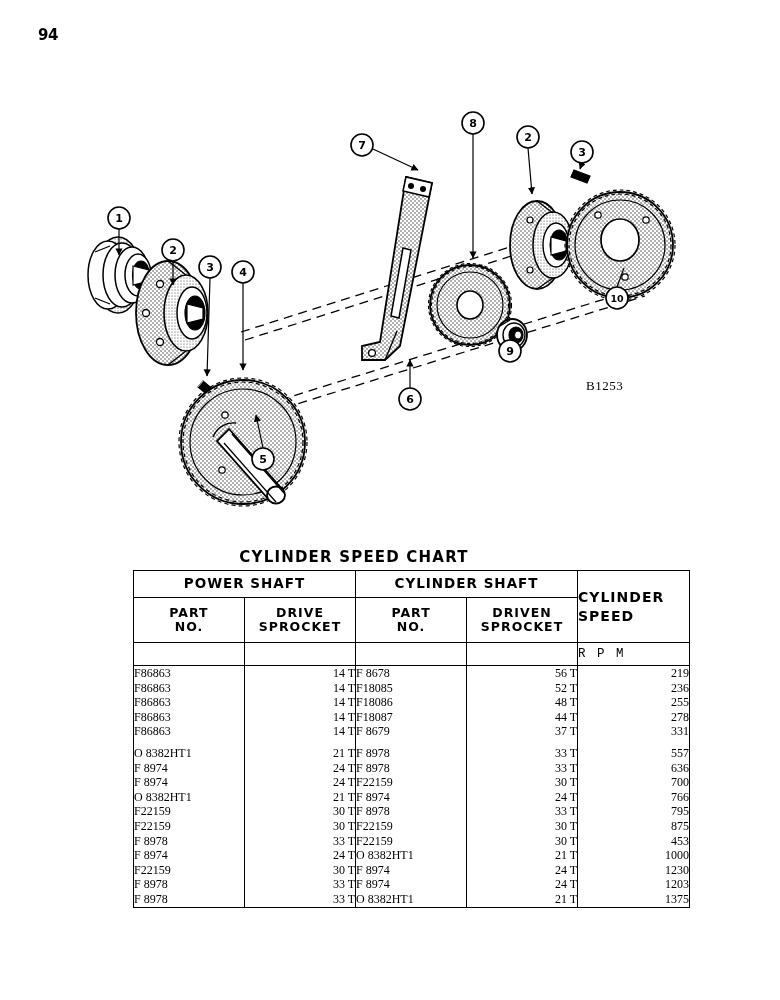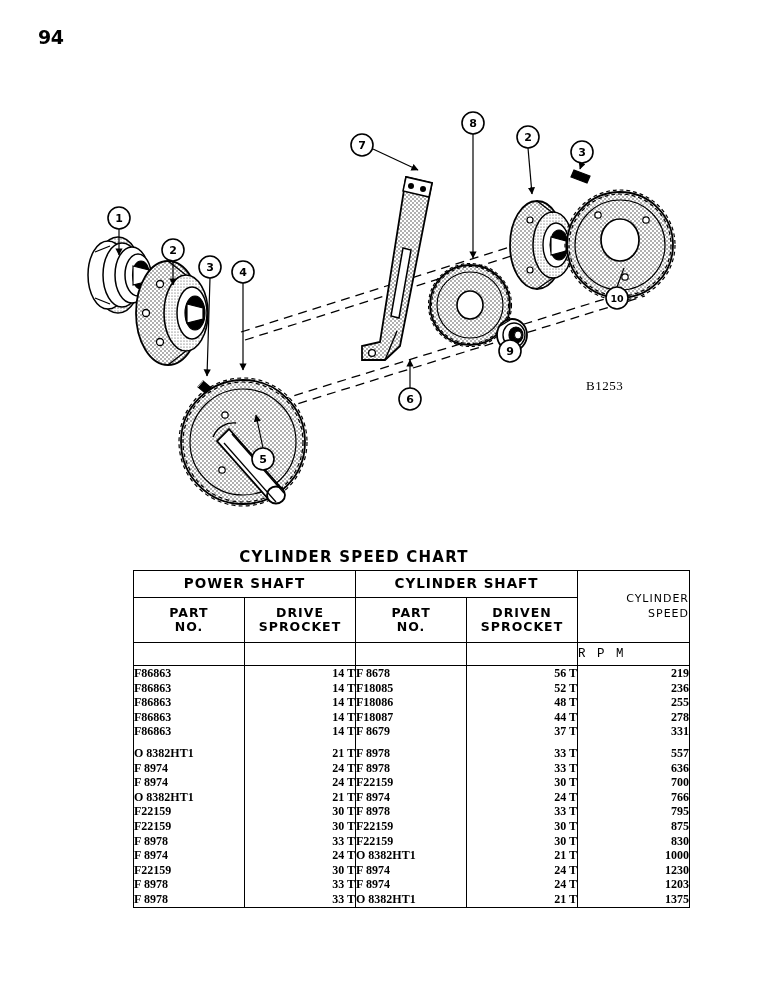--- a/index.html
+++ b/index.html
@@ -16,21 +16,21 @@
     overflow: hidden;
   }
 
   
   #page-number {
     position: absolute;
     left: 38px;
     top: 26px;
     font-family: "DejaVu Sans", sans-serif;
     font-weight: bold;
-    font-size: 19px;
+    font-size: 15px;
     letter-spacing: -0.5px;
   }
 
   
   #diagram {
     position: absolute;
     left: 0;
     top: 70px;
     width: 780px;
     height: 450px;
@@ -94,36 +94,36 @@
     font-weight: bold;
     text-align: center;
     letter-spacing: 1px;
     line-height: 1.15;
   }
   .hdr-group { font-size: 13.5px; height: 26px; }
   .hdr-sub   { font-size: 12.5px; height: 44px; }
   .hdr-rpm   { font-size: 12.5px; height: 22px; letter-spacing: 2px; font-family: Liberation Mono, monospace; }
   .hdr-speed-top {
     font-family: "DejaVu Sans", sans-serif;
-    font-weight: normal;
-    font-size: 11px;
-    text-align: right;
+    font-weight: bold;
+    font-size: 14px;
+    text-align: left;
     letter-spacing: 1px;
     line-height: 1.3;
     height: 48px;
     vertical-align: middle;
   }
 
   .databody td {
     border-left: 1.5px solid #000;
     border-right: 1.5px solid #000;
     border-top: none;
     border-bottom: none;
   }
-  .databody tr:last-child td { border-bottom: 1.5px solid #000; font-weight: bold; }
+  .databody tr:last-child td { border-bottom: 1.5px solid #000; }
 
   .cellstack {
     font-family: "Liberation Serif", serif;
     font-size: 12px;
     line-height: 14.6px;
     padding: 4px 0 6px 0;
   }
   .cellstack div { white-space: pre; }
   .col-part   { padding-left: 26px; text-align: left; }
   .col-sprock { text-align: right; }
@@ -465,21 +465,21 @@
           <div>255</div>
           <div>278</div>
           <div>331</div>
           <div class="spacer-line">&nbsp;</div>
           <div>557</div>
           <div>636</div>
           <div>700</div>
           <div>766</div>
           <div>795</div>
           <div>875</div>
-          <div>830</div>
+          <div>453</div>
           <div>1000</div>
           <div>1230</div>
           <div>1203</div>
           <div>1375</div>
         </td>
     </tr>
   </tbody>
 </table>
 
 </body></html>

